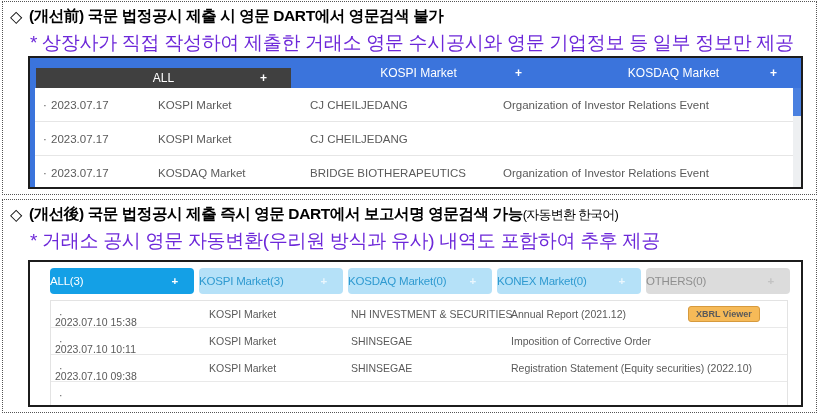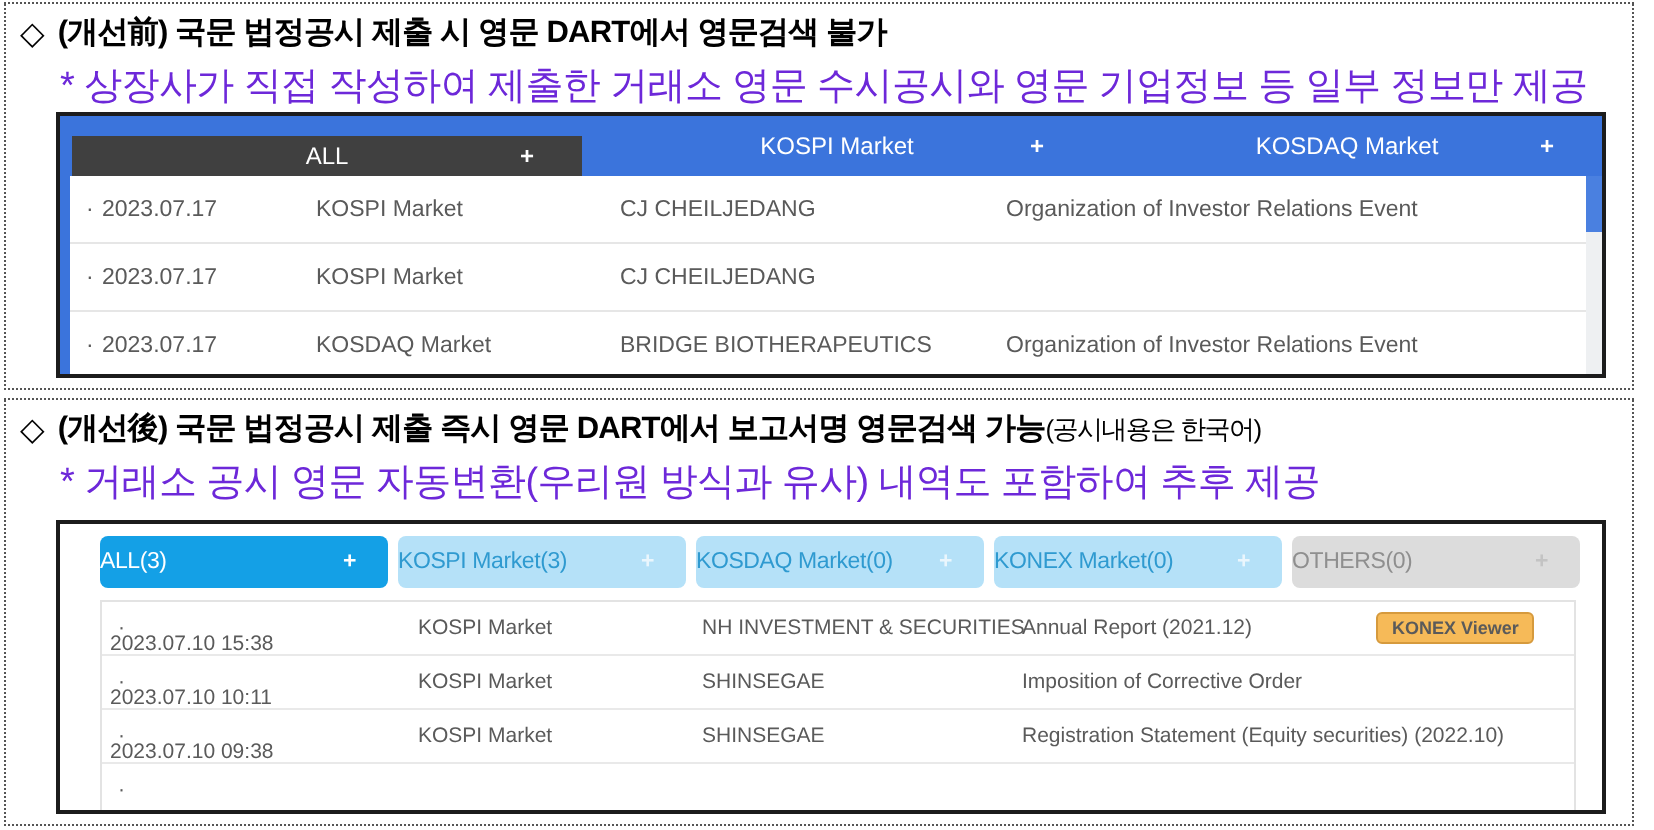--- a/index.html
+++ b/index.html
@@ -116,21 +116,21 @@
       </div>
     </div>
     <div class="vscrollbar">
       <div class="vscroll-thumb"></div>
     </div>
   </div>
 </div>
 
 <div class="dotted-box" id="box-after">
   <div class="section-heading">
-    <span class="marker">◇</span><span>(개선後) 국문 법정공시 제출 즉시 영문 DART에서 보고서명 영문검색 가능</span><span class="heading-suffix">(공시내용은 한국어)</span>
+    <span class="marker">◇</span><span>(개선後) 국문 법정공시 제출 즉시 영문 DART에서 보고서명 영문검색 가능</span><span class="heading-suffix">(자동변환 한국어)</span>
   </div>
   <div class="section-subnote">* 거래소 공시 영문 자동변환(우리원 방식과 유사) 내역도 포함하여 추후 제공</div>
 
   <div class="shot" id="shot-after">
     <div class="shot2-tabs">
       <div class="shot2-tab active">
         <span>ALL(3)</span>
         <span class="plus">+</span>
       </div>
       <div class="shot2-tab light">
@@ -150,21 +150,21 @@
         <span class="plus">+</span>
       </div>
     </div>
     <div class="shot2-panel">
       <div class="shot2-row">
         <span class="c2-bullet">·</span>
         <span class="c2-datetime">2023.07.10 15:38</span>
         <span class="c2-market">KOSPI Market</span>
         <span class="c2-company">NH INVESTMENT &amp; SECURITIES</span>
         <span class="c2-report">Annual Report (2021.12)</span>
-        <span class="xbrl-badge">KONEX Viewer</span>
+        <span class="xbrl-badge">XBRL Viewer</span>
       </div>
       <div class="shot2-row">
         <span class="c2-bullet">·</span>
         <span class="c2-datetime">2023.07.10 10:11</span>
         <span class="c2-market">KOSPI Market</span>
         <span class="c2-company">SHINSEGAE</span>
         <span class="c2-report">Imposition of Corrective Order</span>
       </div>
       <div class="shot2-row">
         <span class="c2-bullet">·</span>

